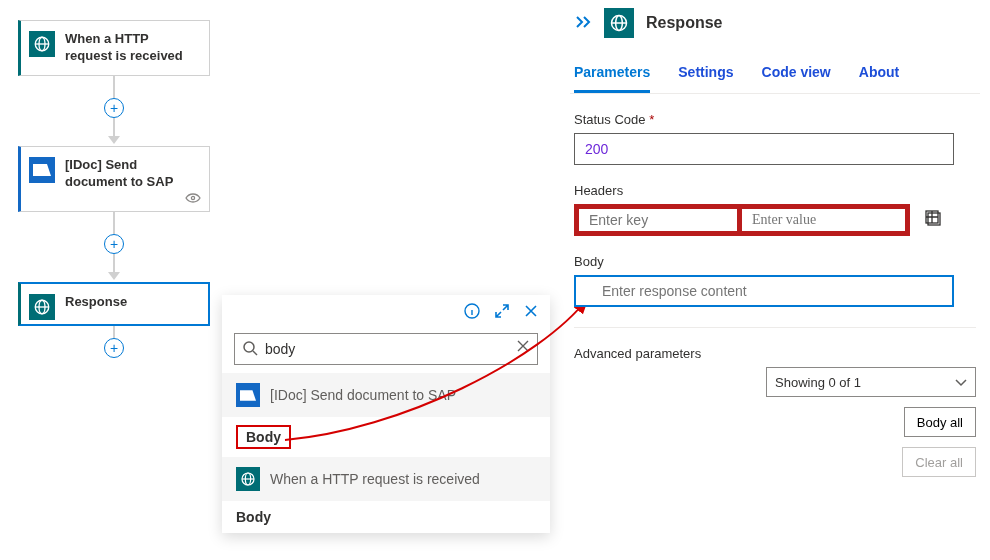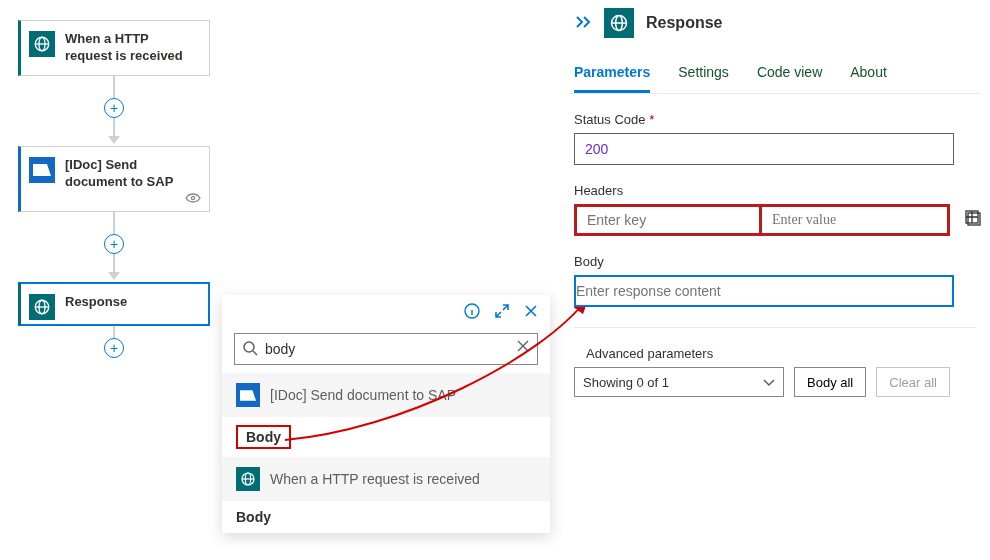--- a/index.html
+++ b/index.html
@@ -66,44 +66,44 @@
   .body-box { display:inline-block; border:2px solid #d40000; padding:2px 8px; font-weight:600; }
 
   
   .panel { position:absolute; right:10px; top:2px; width:410px; }
   .panel-head { display:flex; align-items:center; gap:12px; padding:6px 0 10px 4px; position:relative; }
   .collapse-btn { color:#0078d4; font-size:18px; cursor:pointer; }
   .panel-icon { width:30px; height:30px; background:#006d75; display:flex; align-items:center; justify-content:center; }
   .panel-title { font-size:16px; font-weight:600; color:#323130; }
 
   .tabs { display:flex; gap:28px; border-bottom:1px solid #edebe9; padding:10px 4px 0; margin-top:6px; }
-  .tab { font-size:14px; color:#14532d; padding-bottom:10px; cursor:pointer; }
+  .tab { font-size:14px; color:#1d4ed8; padding-bottom:10px; cursor:pointer;font-weight:bold; }
   .tab.active { color:#0078d4; border-bottom:3px solid #0078d4; font-weight:600; }
 
   .field-block { margin-top:18px; padding:0 4px; }
   .field-label { font-size:13px; color:#323130; margin-bottom:6px; }
   .req { color:#a80000; }
   .text-input {
     width:380px; height:32px; border:1px solid #605e5c;
     padding:0 10px; font-size:14px; color:#6d28d9;
   }
   .headers-row { display:flex; gap:0; align-items:center; }
-  .headers-row input { width:188px; height:32px; border:3px solid #b91c1c; padding:0 10px; font-size:14px; color:#605e5c; }
+  .headers-row input { width:168px; height:32px; border:5px solid #b91c1c; padding:0 10px; font-size:14px; color:#605e5c; }
   .headers-row input + input { border-left:none;font-family:Liberation Serif, serif; }
   .tbl-icon { margin-left:14px; color:#605e5c; cursor:pointer; }
 
   .body-input {
     width:380px; height:32px; border:2px solid #0078d4;
-    padding:0 0; font-size:14px; color:#605e5c;
+    padding:0 26px; font-size:14px; color:#605e5c;
   }
 
   .hr { border:none; border-top:1px solid #edebe9; margin:20px 4px 0; }
 
-  .adv-label { font-size:13px; color:#323130; margin:18px 16px 6px; }
-  .adv-row { display:flex; align-items:flex-start; gap:10px; padding:0 4px; }
+  .adv-label { font-size:13px; color:#323130; margin:18px 4px 6px; }
+  .adv-row { display:flex; align-items:flex-end; gap:10px; padding:0 4px;flex-direction:column; }
   .adv-select {
     width:210px; height:30px; border:1px solid #8a8886;
     padding:0 8px; font-size:13px; color:#323130;
     display:flex; align-items:center; justify-content:space-between;
     cursor:pointer;
   }
   .btn-sm { height:30px; padding:0 12px; border:1px solid #8a8886; background:#fff; font-size:13px; cursor:pointer; }
   .btn-sm.disabled { color:#a19f9d; border-color:#c8c6c4; cursor:default; }
 
   

